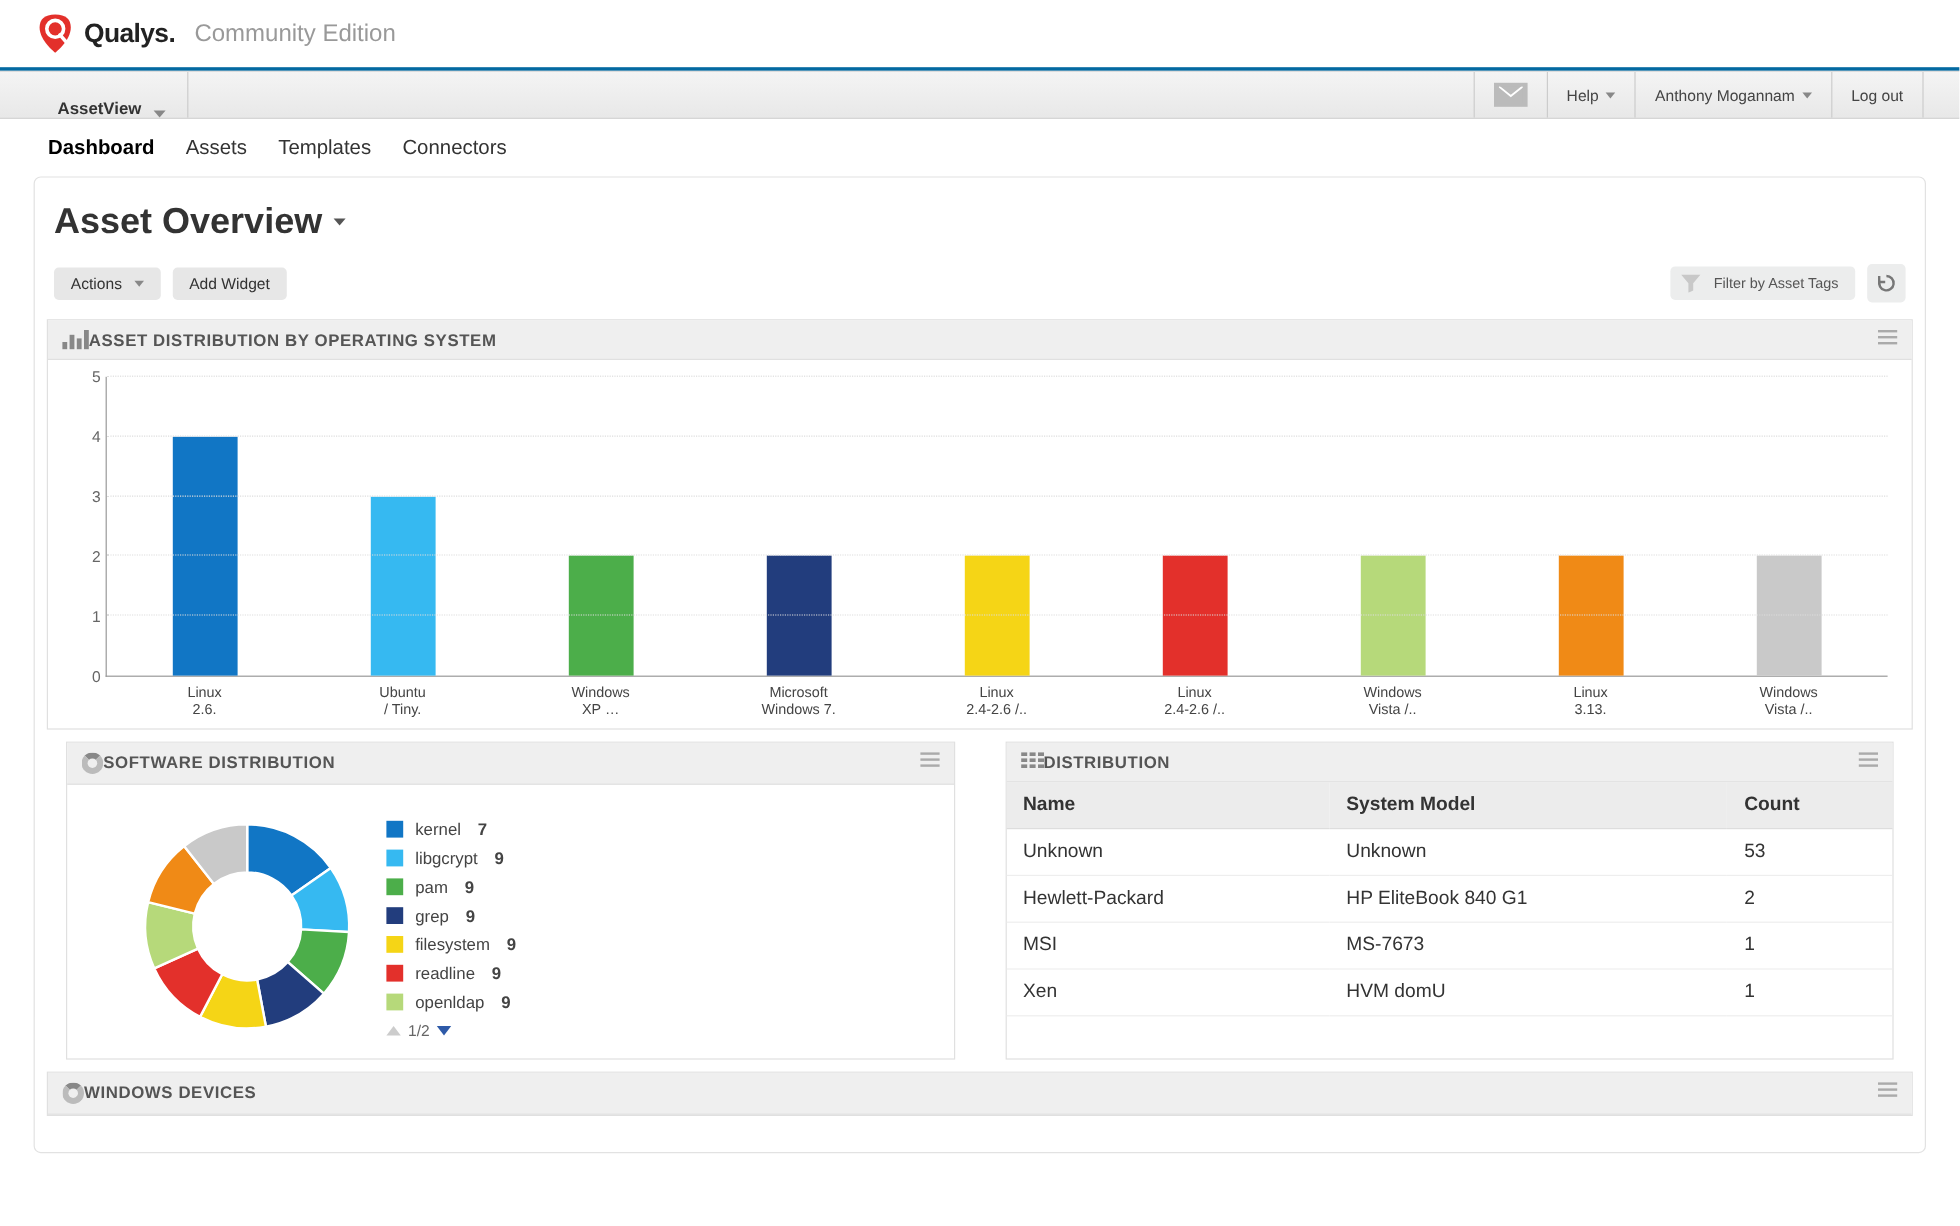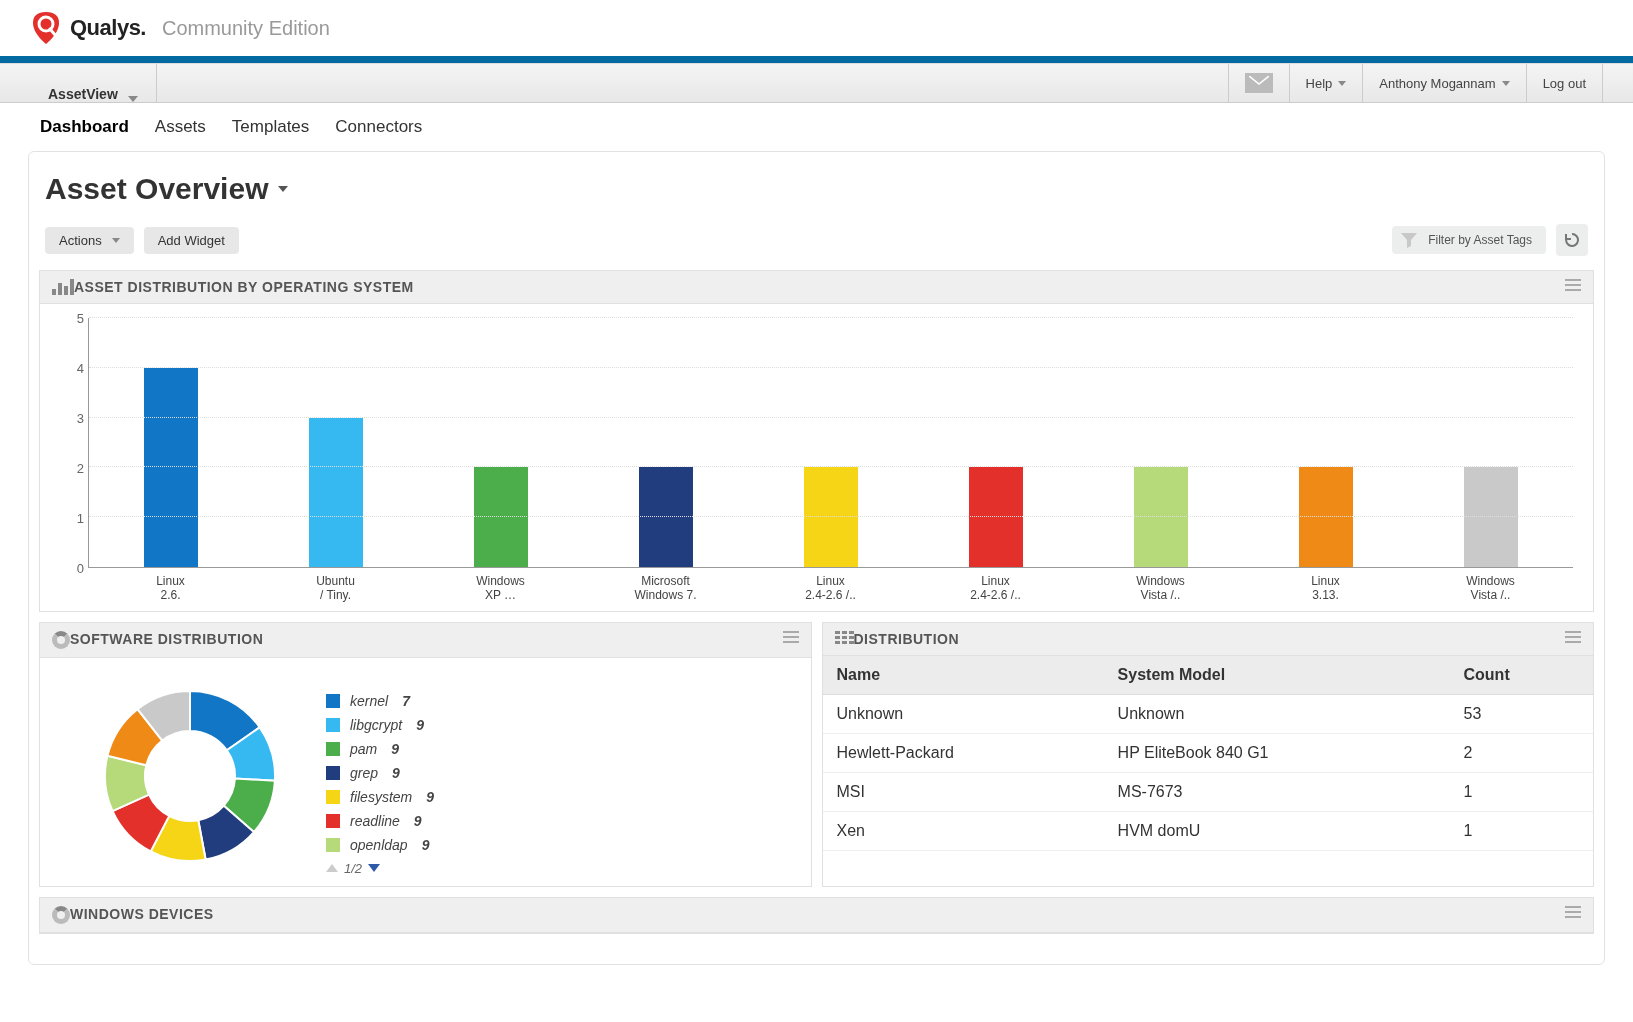--- a/index.html
+++ b/index.html
@@ -1,18 +1,18 @@
 <!DOCTYPE html>
 <html><head>
 <meta charset="utf-8">
 <style>
   * { box-sizing: border-box; margin: 0; padding: 0; }
   html, body { font-family: Arial, Helvetica, sans-serif; background: #fff; color: #333; font-size: 14px; }
   .header {
-    display: flex; align-items: center; padding: 10px 30px; border-bottom: 7px solid #0369a1;
+    display: flex; align-items: center; padding: 10px 30px; border-bottom: 3px solid #0369a1;
   }
   .logo-wrap { display: flex; align-items: center; gap: 8px; }
   .logo-shield {
     width: 32px; height: 36px; position: relative;
   }
   .brand { font-size: 22px; font-weight: 600; color: #222; letter-spacing: -0.5px; }
   .subbrand { font-size: 20px; color: #999; font-weight: 300; margin-left: 8px; }
   .toolbar {
     display: flex; align-items: center; padding: 0 30px; height: 40px;
     background: linear-gradient(#f4f4f4,#e8e8e8); border-top:1px solid #ddd; border-bottom:1px solid #ccc;
@@ -89,22 +89,22 @@
   }
   .x-labels {
     display:flex; margin-left:28px;
   }
   .x-label {
     flex:1; text-align:center; font-size:12px; color:#444; padding-top:6px; line-height:1.2;
   }
   .row2 {
     display:flex; gap:10px; margin:0 10px;
   }
-  .widget.half { flex:1; margin:0 0 10px; }
-  .donut-wrap { display:flex; padding:18px 20px 10px; gap:36px; align-items:flex-end;font-style:italic;}
+  .widget.half { flex:1; margin:0 16px 10px; }
+  .donut-wrap { display:flex; padding:18px 20px 10px; gap:16px; align-items:center;}
   .donut { width:200px; height:200px; position:relative; flex-shrink:0; margin-left:30px; }
   .legend { padding-top:6px; font-size:14px; color:#444; }
   .legend-item { display:flex; align-items:center; gap:10px; margin-bottom:8px; }
   .swatch { width:14px;height:14px; }
   .legend-pager { display:flex; align-items:center; gap:6px; margin-top:8px; font-size:13px; color:#666;}
   .tri-up { width:0;height:0;border-left:6px solid transparent;border-right:6px solid transparent;border-bottom:8px solid #ccc;}
   .tri-down-blue { width:0;height:0;border-left:6px solid transparent;border-right:6px solid transparent;border-top:8px solid #2e5aa8;}
   .mfr-table { width:100%; border-collapse:collapse; font-size:16px; }
   .mfr-table th {
     text-align:left; font-weight:700; background:#ececec; border-bottom:1px solid #ddd; padding:10px 14px; color:#333;

